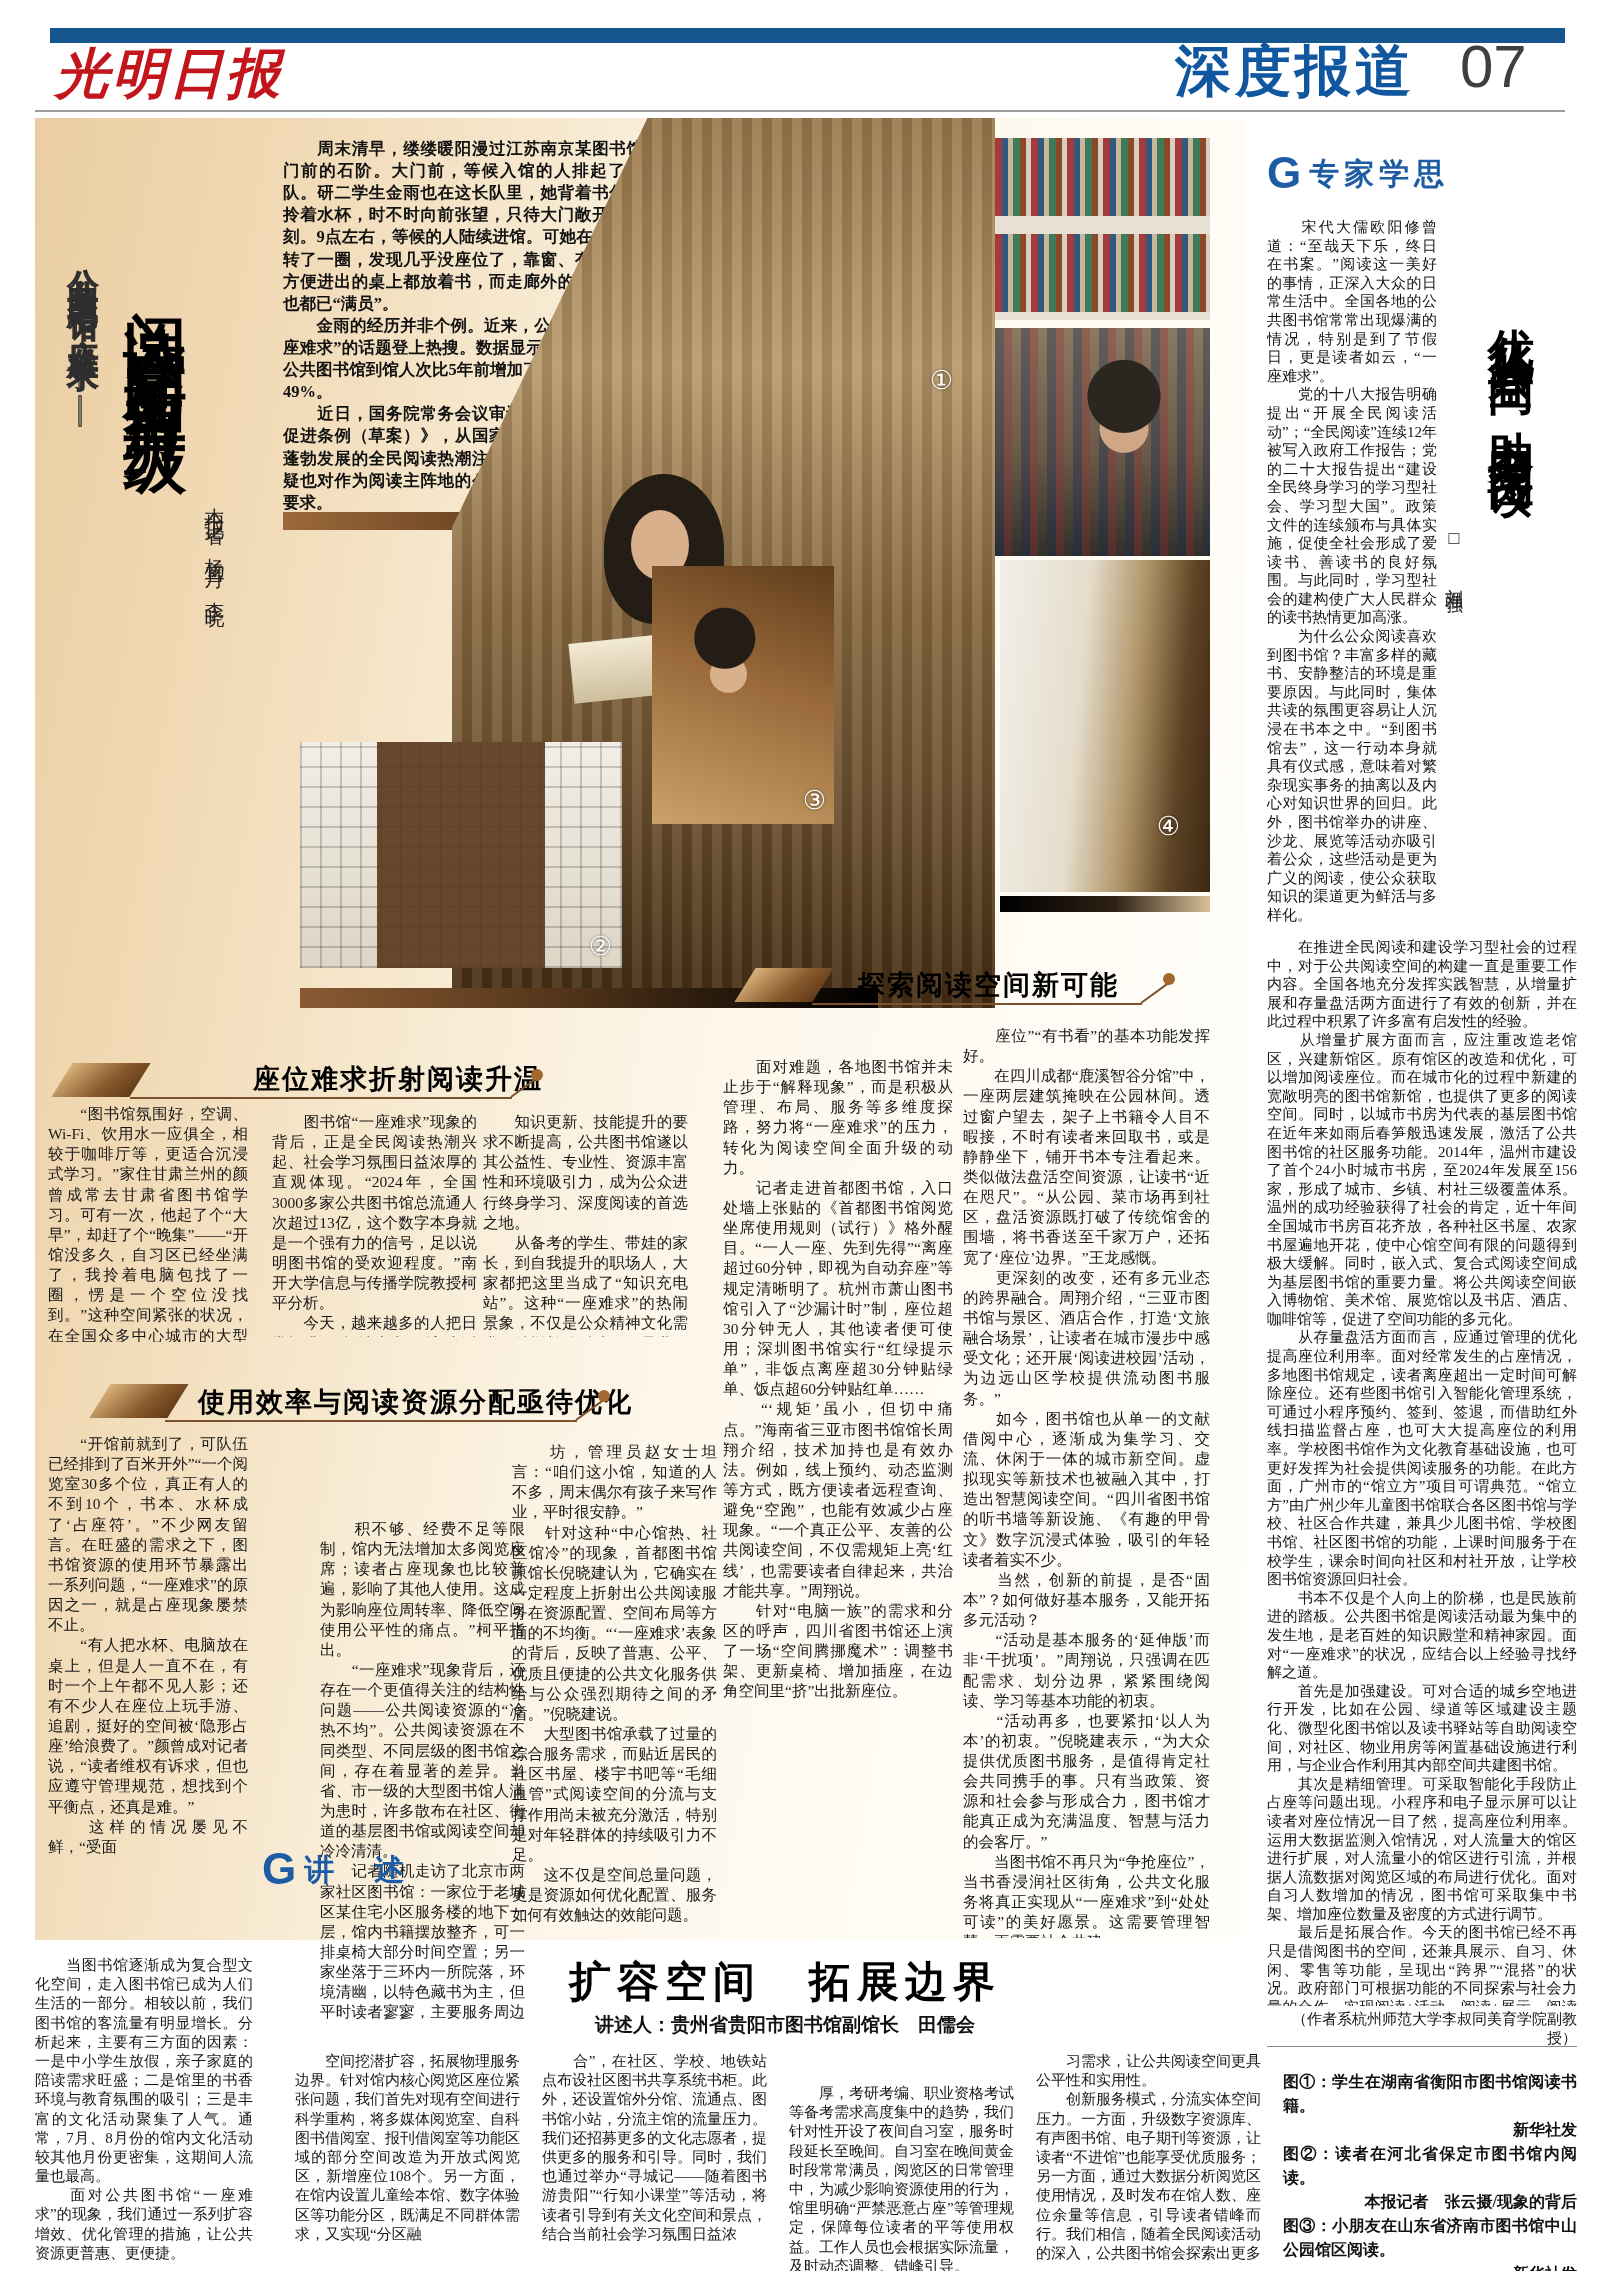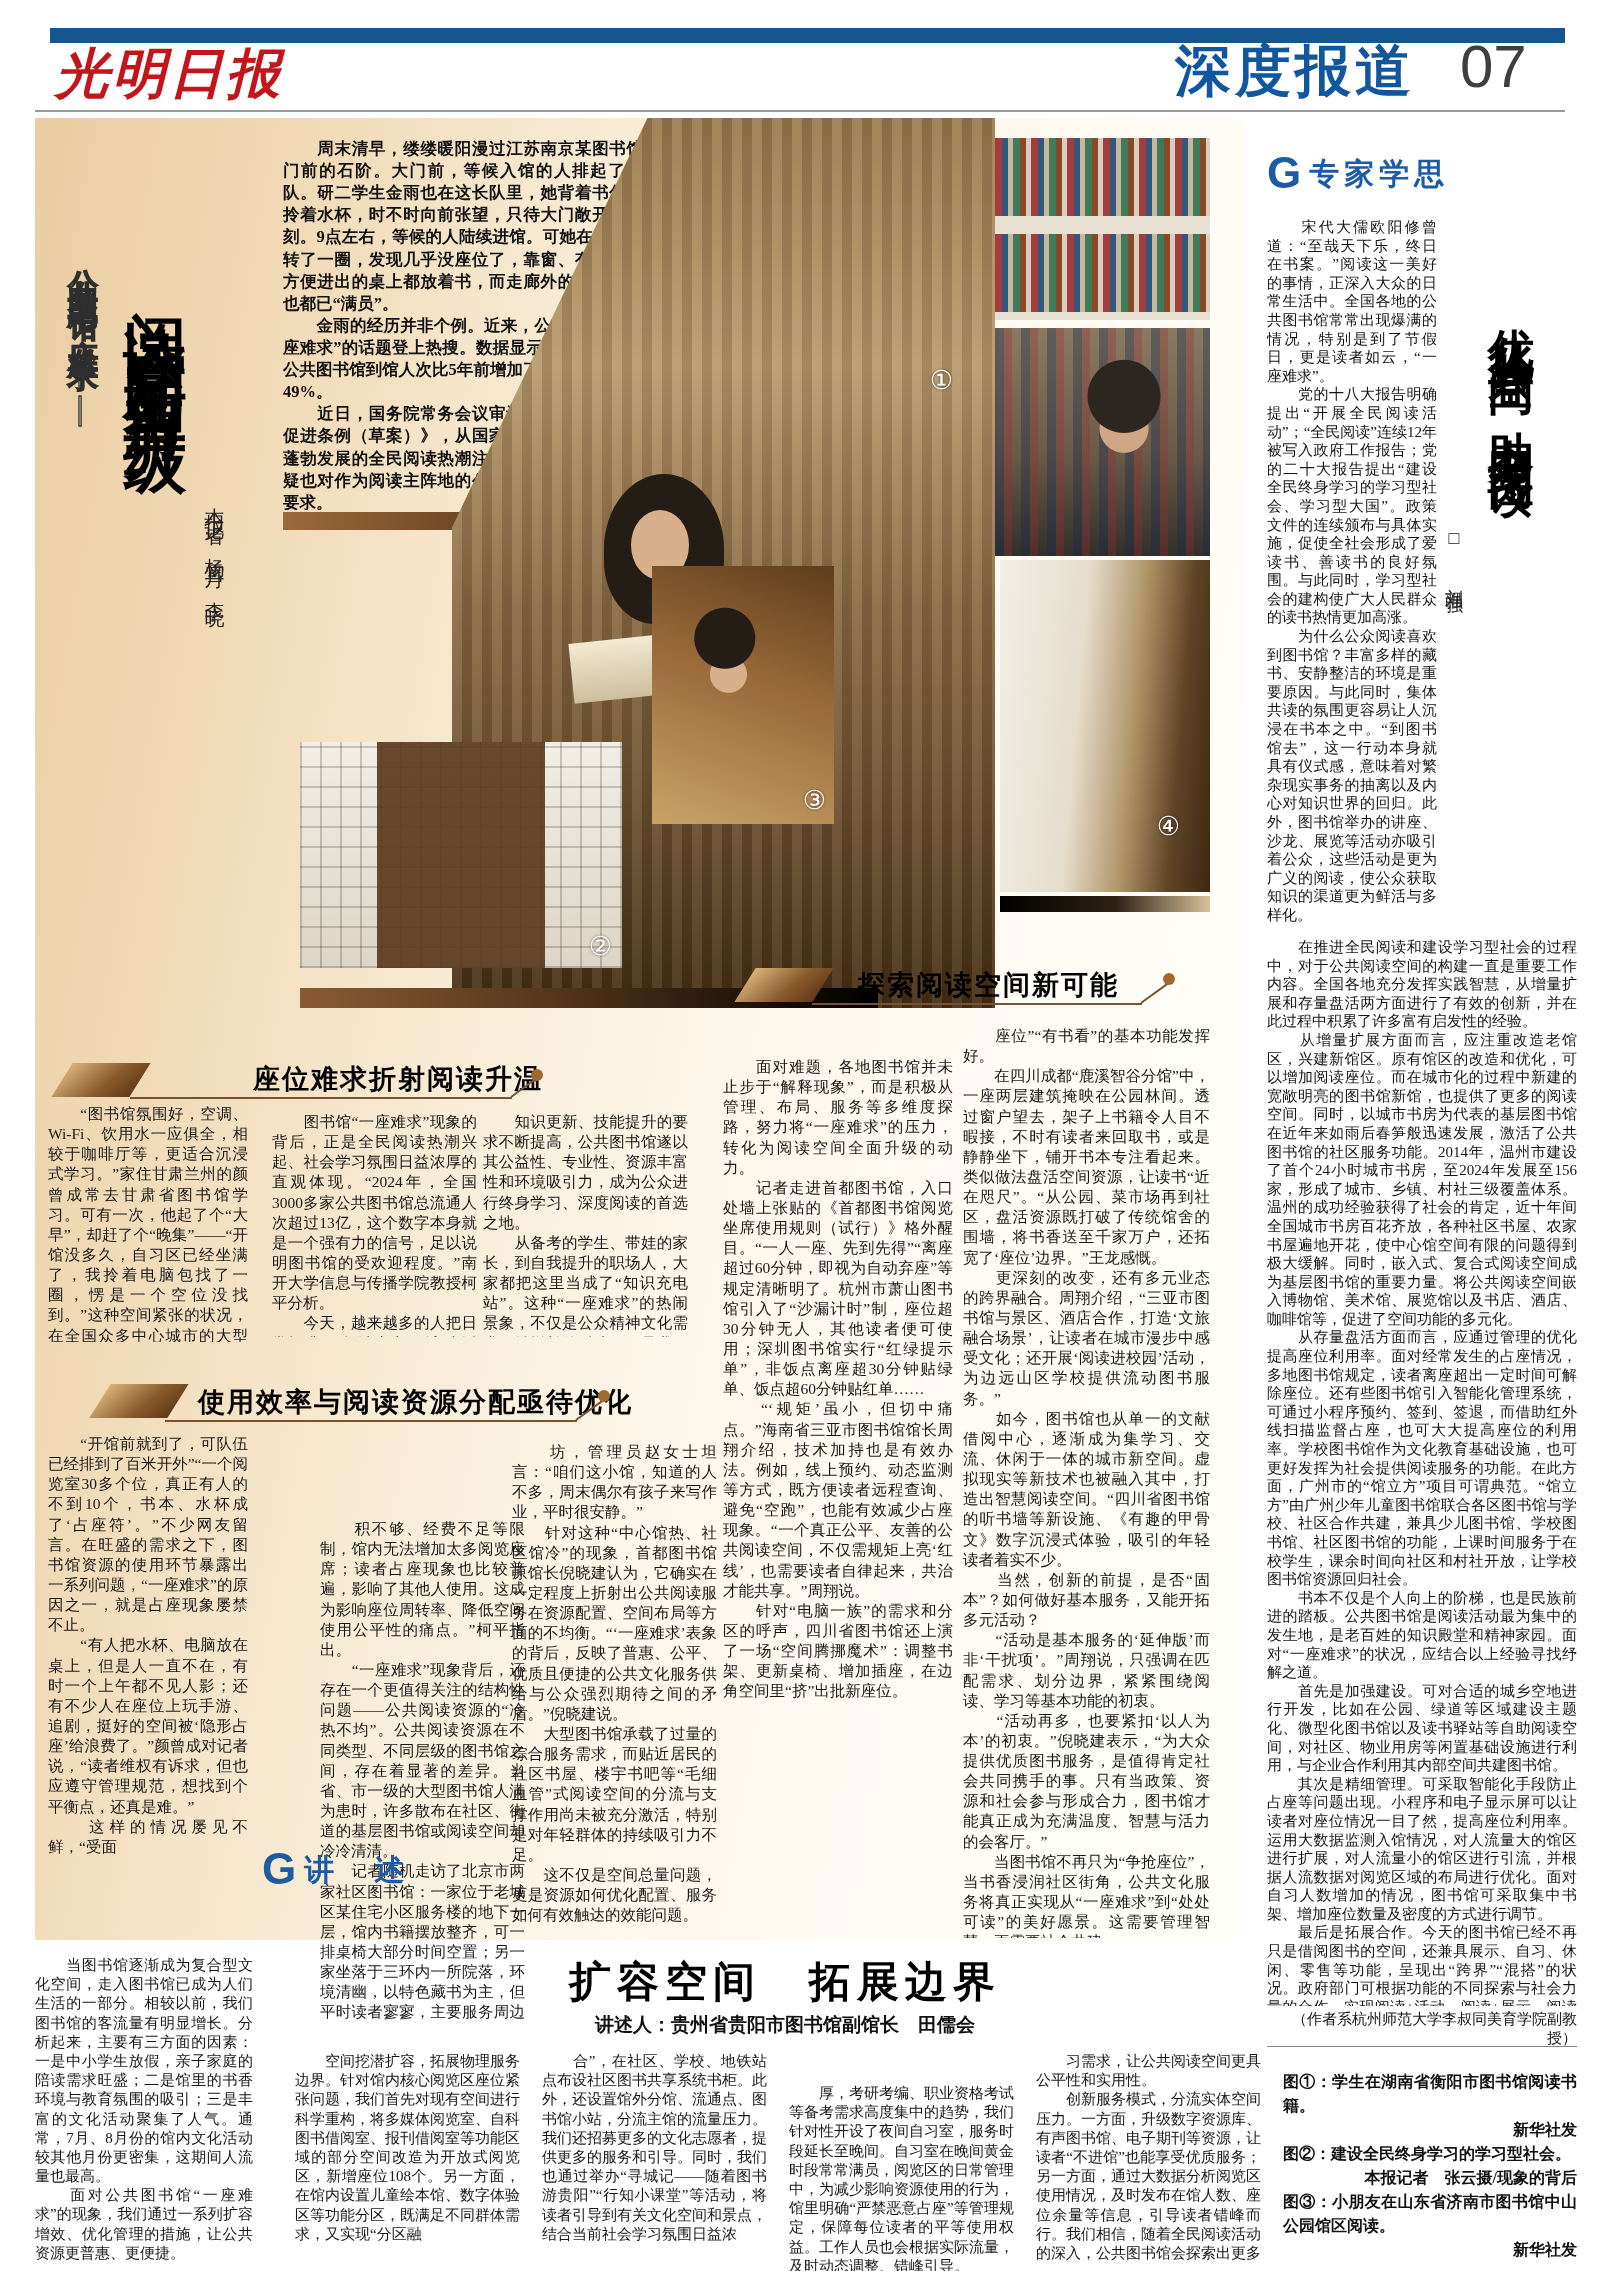--- a/index.html
+++ b/index.html
@@ -193,21 +193,21 @@
 　　最后是拓展合作。今天的图书馆已经不再只是借阅图书的空间，还兼具展示、自习、休闲、零售等功能，呈现出“跨界”“混搭”的状况。政府部门可根据功能的不同探索与社会力量的合作，实现阅读+活动、阅读+展示、阅读+亲子等。在部分人气较旺的商业体和写字楼内，可联合社会力量对其空间进行开发，在降低成本的同时吸引人流，实现社会效益与经济效益的双赢。</div>
   <div class="abs exp-col" style="left:1267px;top:2010px;width:310px;text-align:right;">（作者系杭州师范大学李叔同美育学院副教授）</div>
   <div class="abs cap-rule" style="left:1267px;top:2046px;width:310px;"></div>
 
   <div class="abs" style="left:1283px;top:2070px;width:294px;">
     <div class="cap">
       <div>图①：学生在湖南省衡阳市图书馆阅读书籍。</div>
       <div class="credit">新华社发</div>
     </div>
     <div class="cap">
-      <div>图②：建设全民终身学习的学习型社会。</div>
+      <div>图②：读者在河北省保定市图书馆内阅读。</div>
       <div class="credit">本报记者　张云摄/现象的背后</div>
     </div>
     <div class="cap">
       <div>图③：小朋友在山东省济南市图书馆中山公园馆区阅读。</div>
       <div class="credit">新华社发</div>
     </div>
 
   </div>
 
   <div class="abs bcol" style="left:35px;top:1956px;width:218px;height:306px;">　　当图书馆逐渐成为复合型文化空间，走入图书馆已成为人们生活的一部分。相较以前，我们图书馆的客流量有明显增长。分析起来，主要有三方面的因素：一是中小学生放假，亲子家庭的陪读需求旺盛；二是馆里的书香环境与教育氛围的吸引；三是丰富的文化活动聚集了人气。通常，7月、8月份的馆内文化活动较其他月份更密集，这期间人流量也最高。

